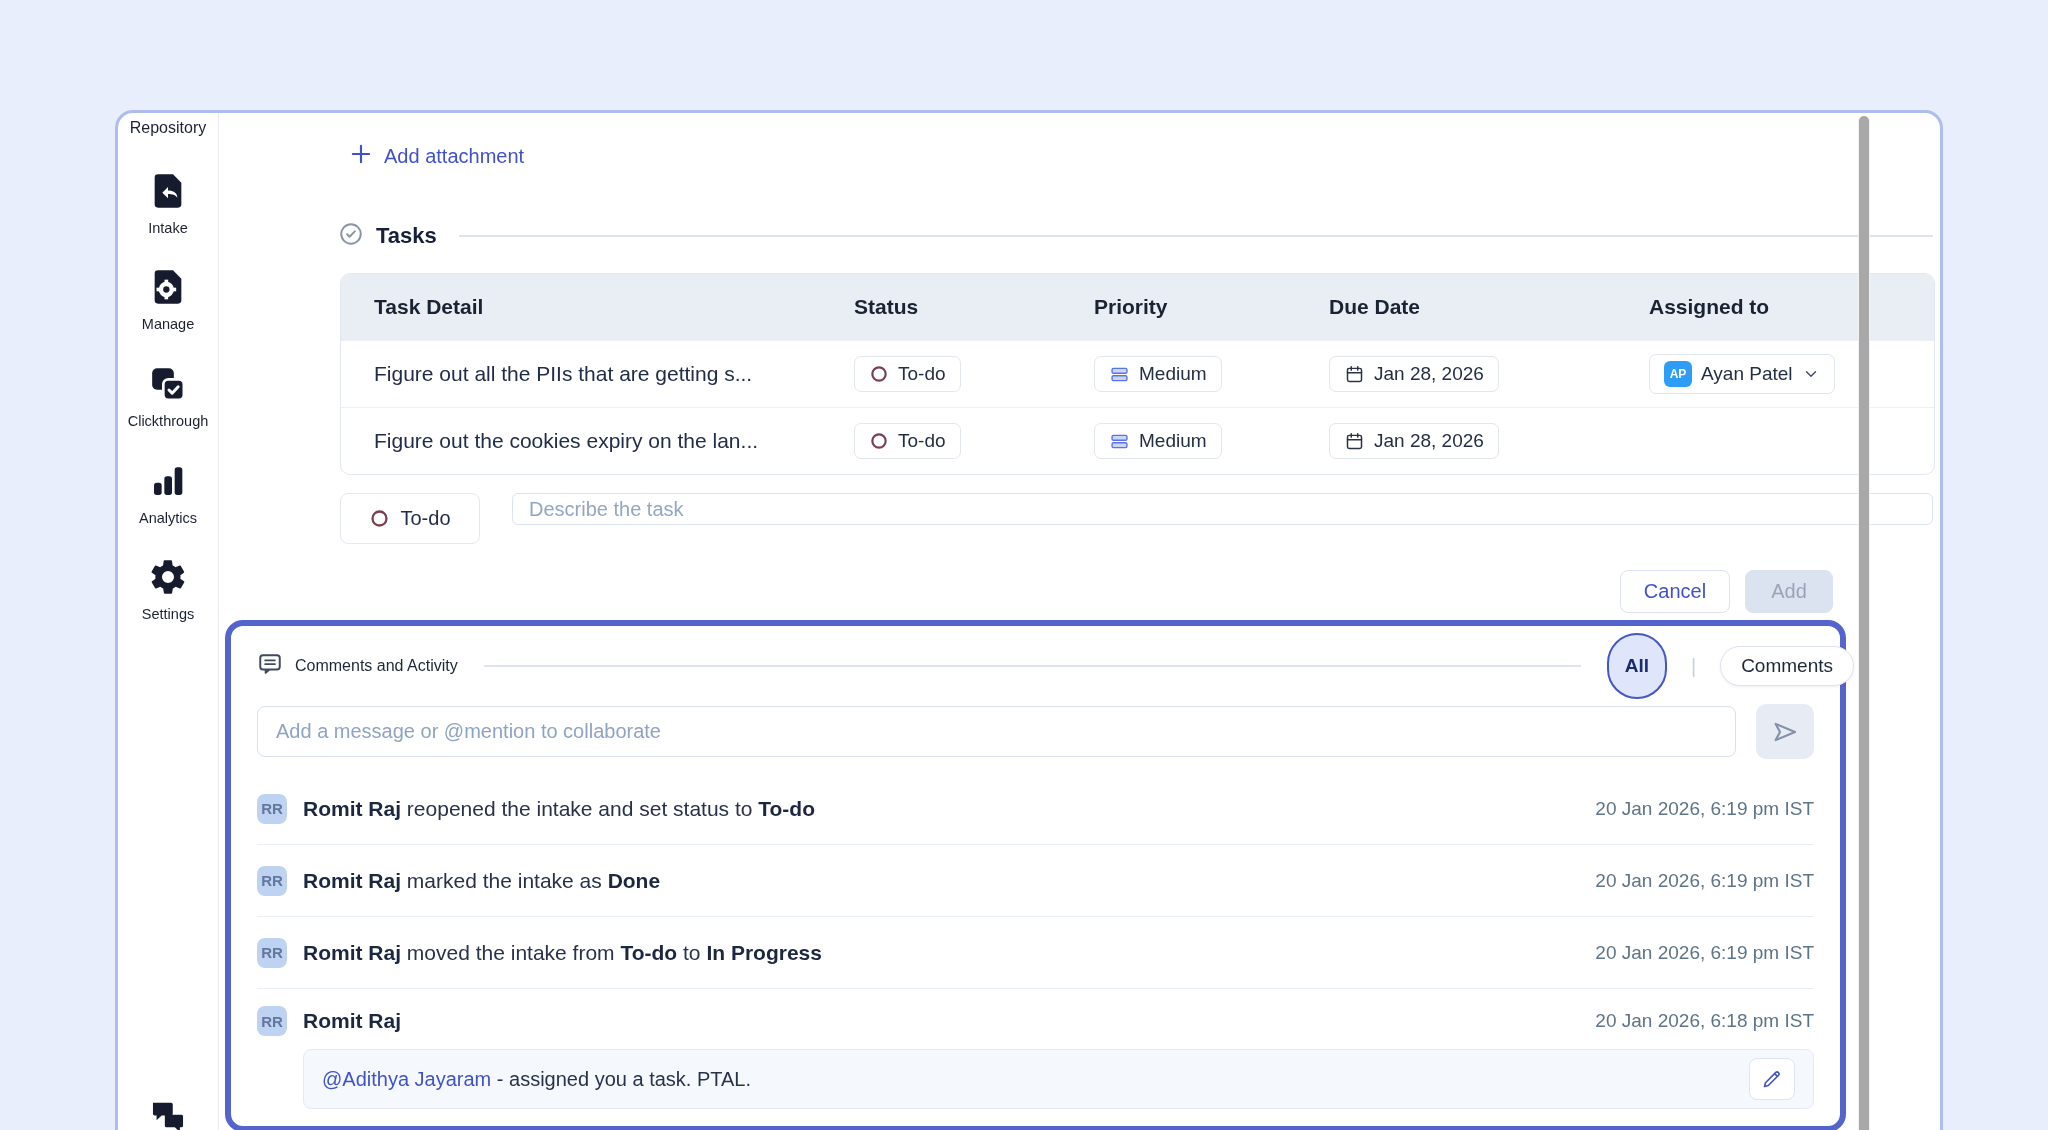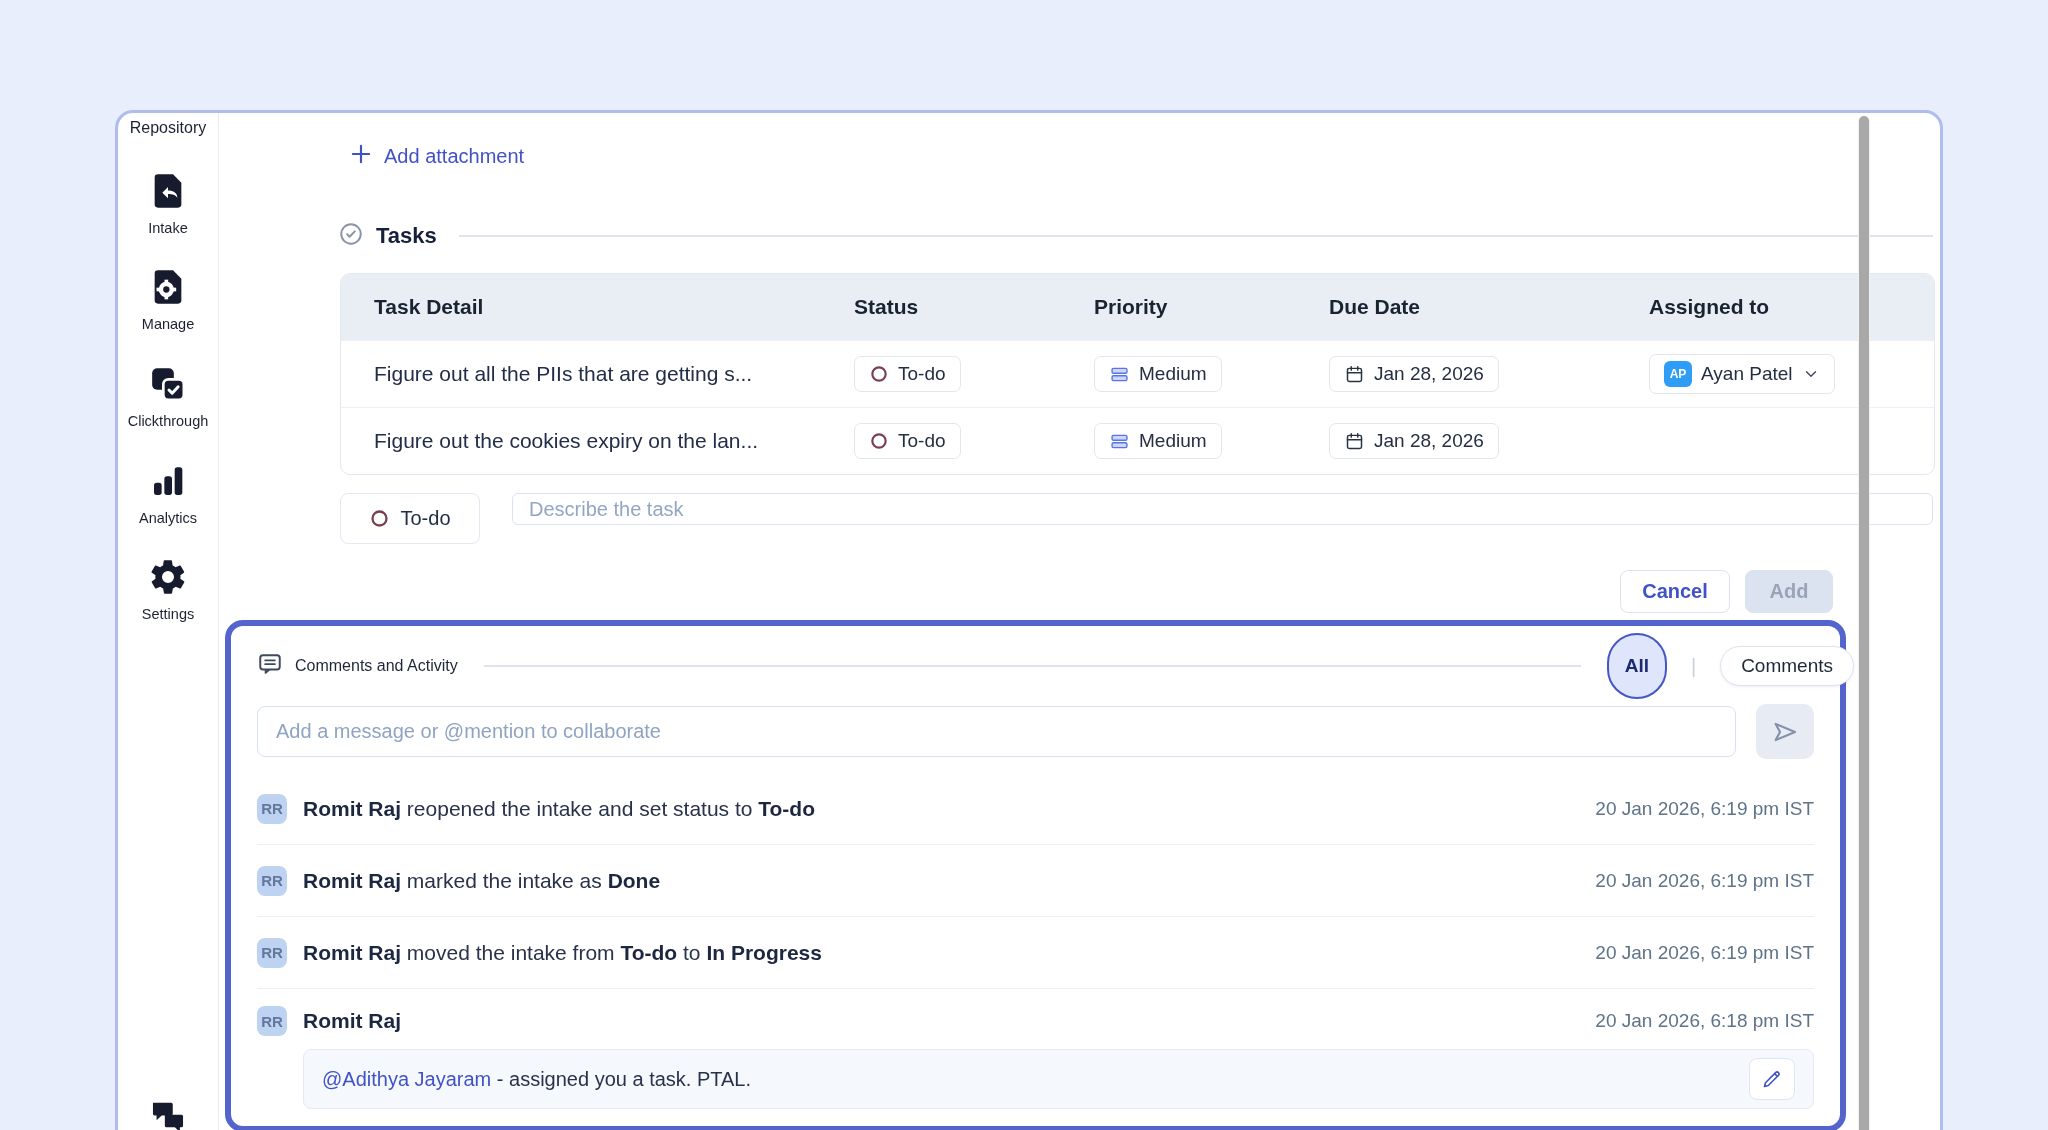--- a/index.html
+++ b/index.html
@@ -40,21 +40,21 @@
   .avatar{display:inline-flex;align-items:center;justify-content:center;width:28px;height:26px;border-radius:6px;
           color:#fff;font-size:12px;font-weight:700;flex:none;}
 
   .status-chip{position:absolute;left:222px;top:380px;width:138px;height:49px;border:1px solid #e4e8f2;border-radius:8px;
                display:flex;align-items:center;justify-content:center;gap:10px;font-size:20px;color:#222d47;cursor:pointer;background:#fff;}
   .task-input{position:absolute;left:394px;top:380px;width:1421px;height:32px;border:1px solid #dbe2f0;border-radius:6px;
               font-size:20px;padding:0 16px;color:#222d47;outline:none;box-sizing:border-box;background:#fff;
               font-family:"Liberation Sans","DejaVu Sans",sans-serif;}
   .task-input::placeholder{color:#93a6c4;}
 
-  .btn{position:absolute;top:457px;height:43px;border-radius:8px;font-size:20px;font-weight:700;
+  .btn{position:absolute;top:457px;height:43px;border-radius:8px;font-size:20px;font-weight:400;
        display:flex;align-items:center;justify-content:center;cursor:pointer;box-sizing:border-box;
        font-family:"Liberation Sans","DejaVu Sans",sans-serif;text-align:right;}
   .btn-cancel{left:1502px;width:110px;background:#fff;border:1px solid #dce2f2;color:#4152c7;}
   .btn-add{left:1627px;width:88px;background:#dce3f0;border:1px solid #dce3f0;color:#9aa4b8;cursor:default;}
 
   
   .comments-panel{position:absolute;left:107px;top:507px;width:1621px;height:512px;box-sizing:border-box;
                   border:6px solid #5365cd;border-radius:18px;background:#fff;padding:20px 26px;}
   .c-head{display:flex;align-items:center;gap:12px;height:40px;}
   .c-head .rule{flex:1;height:1.5px;background:#dfe3ef;margin:0 14px;}

